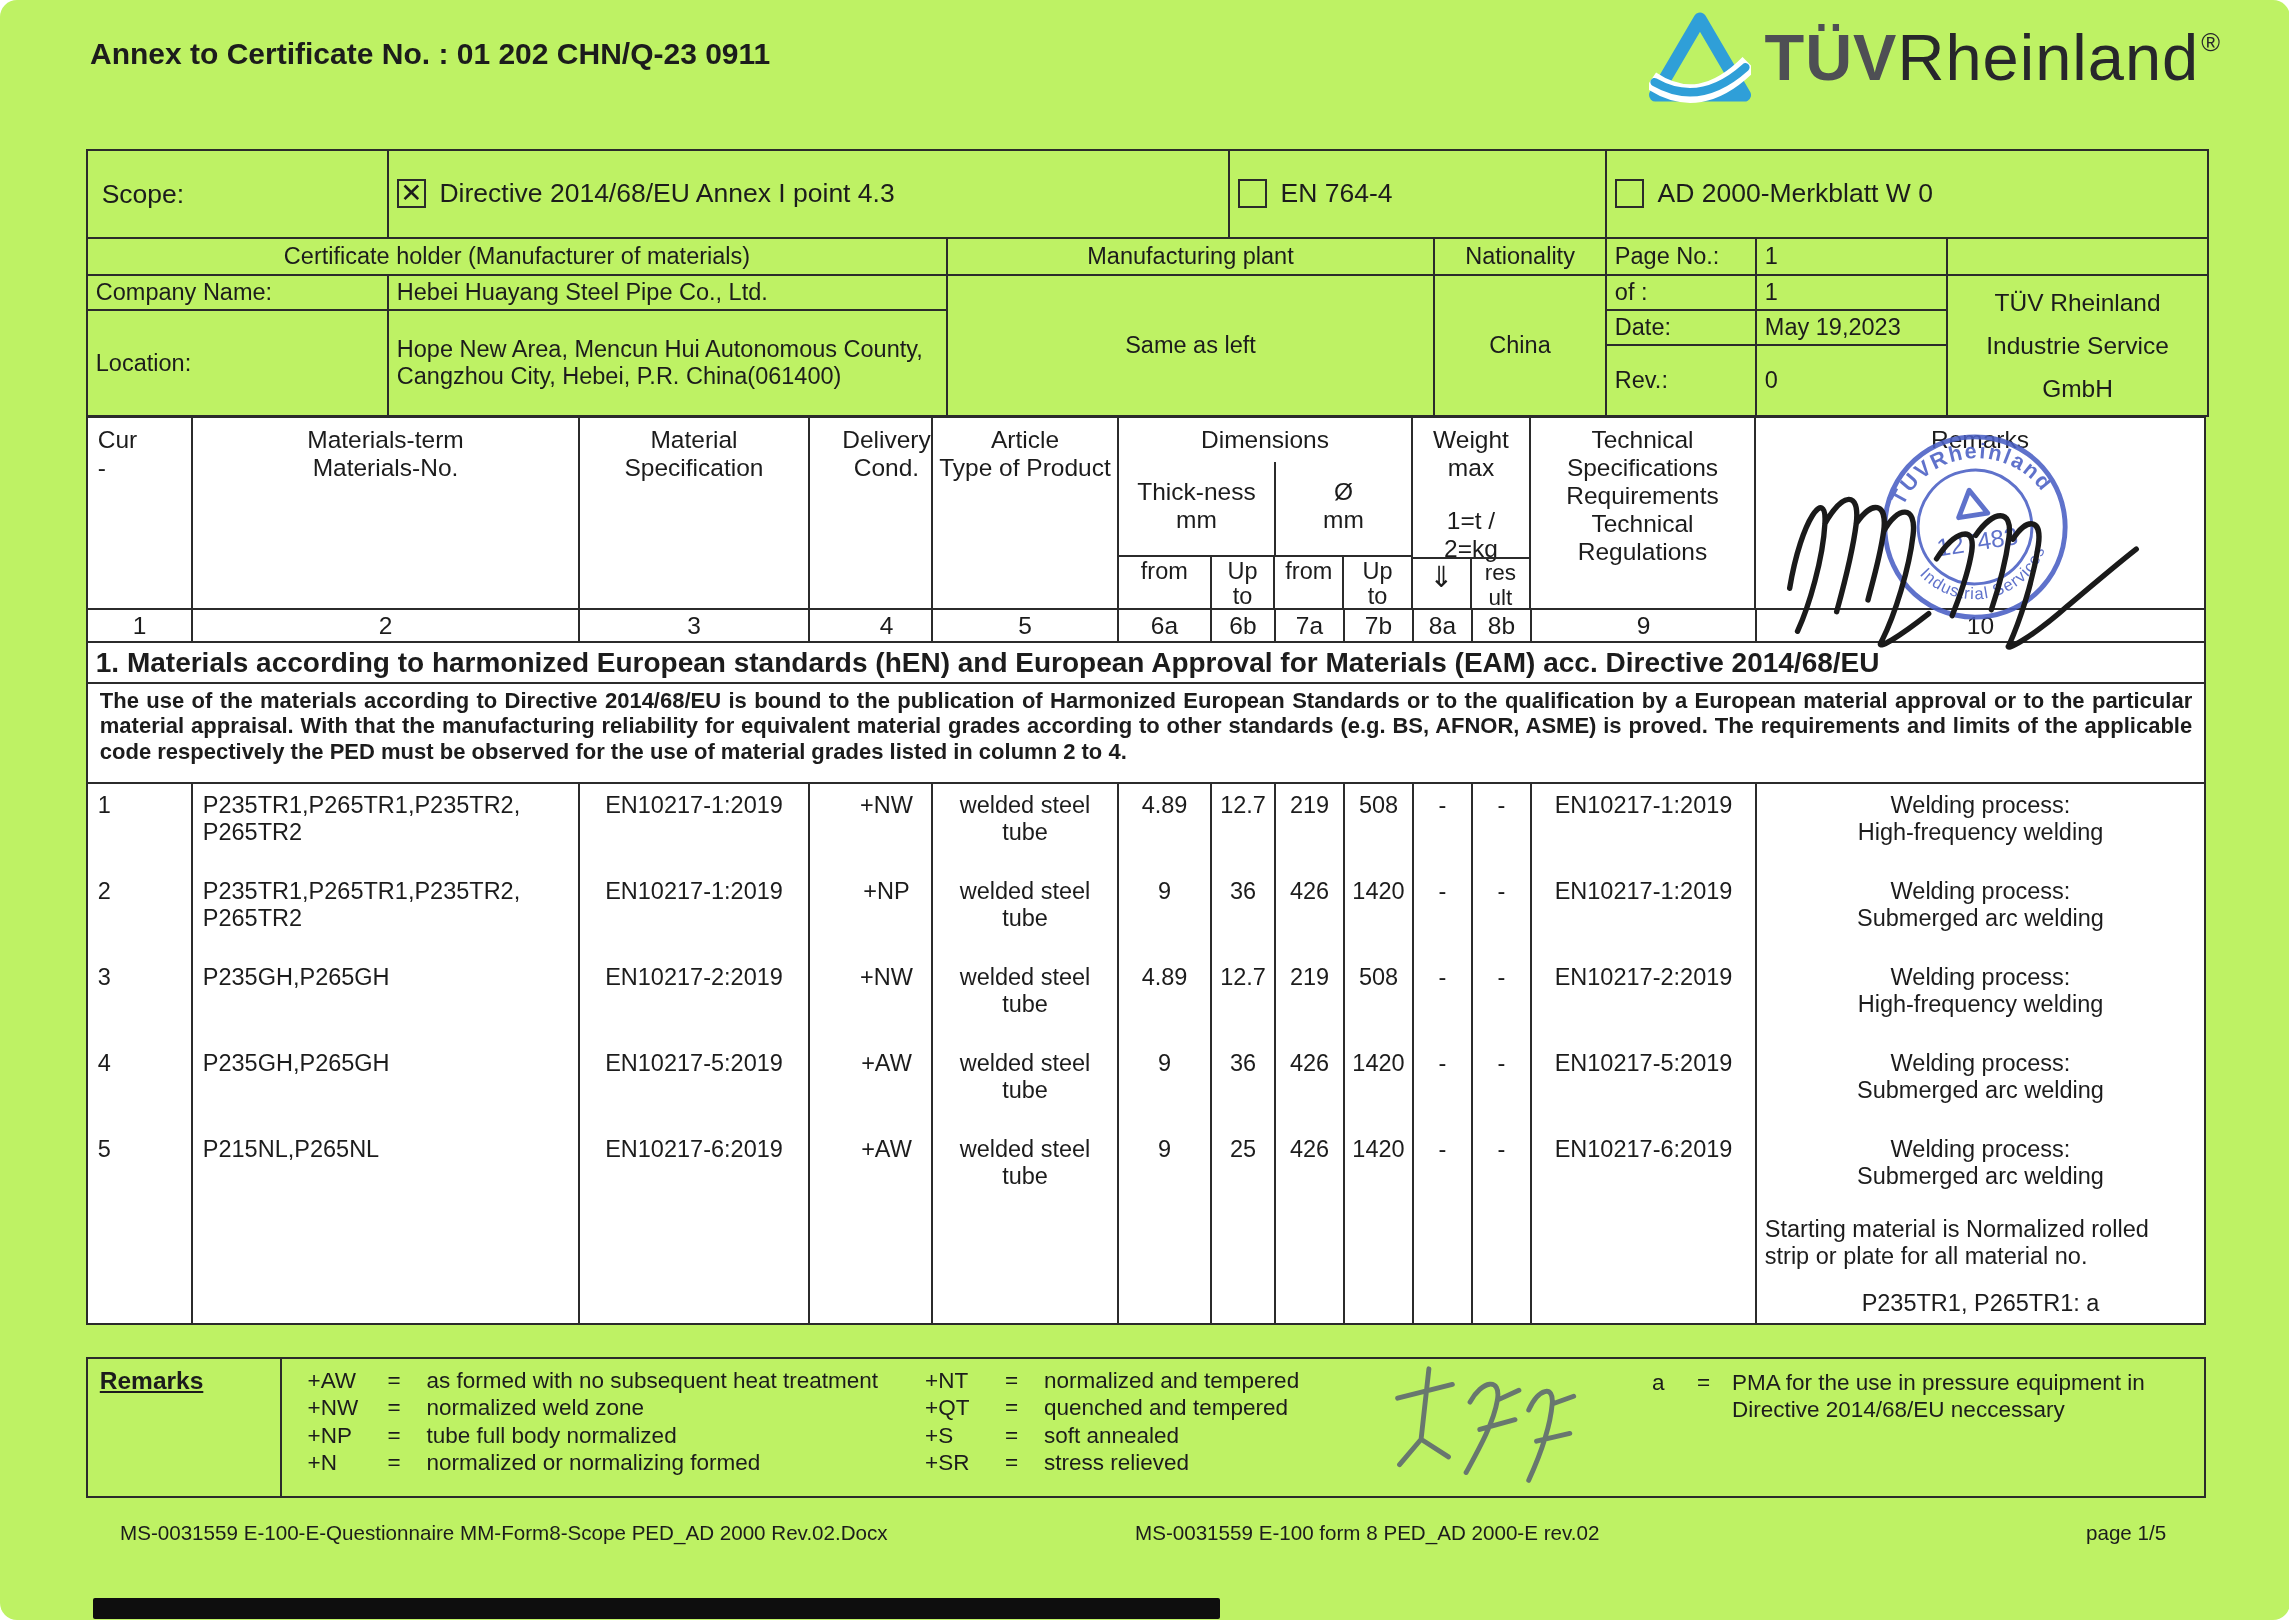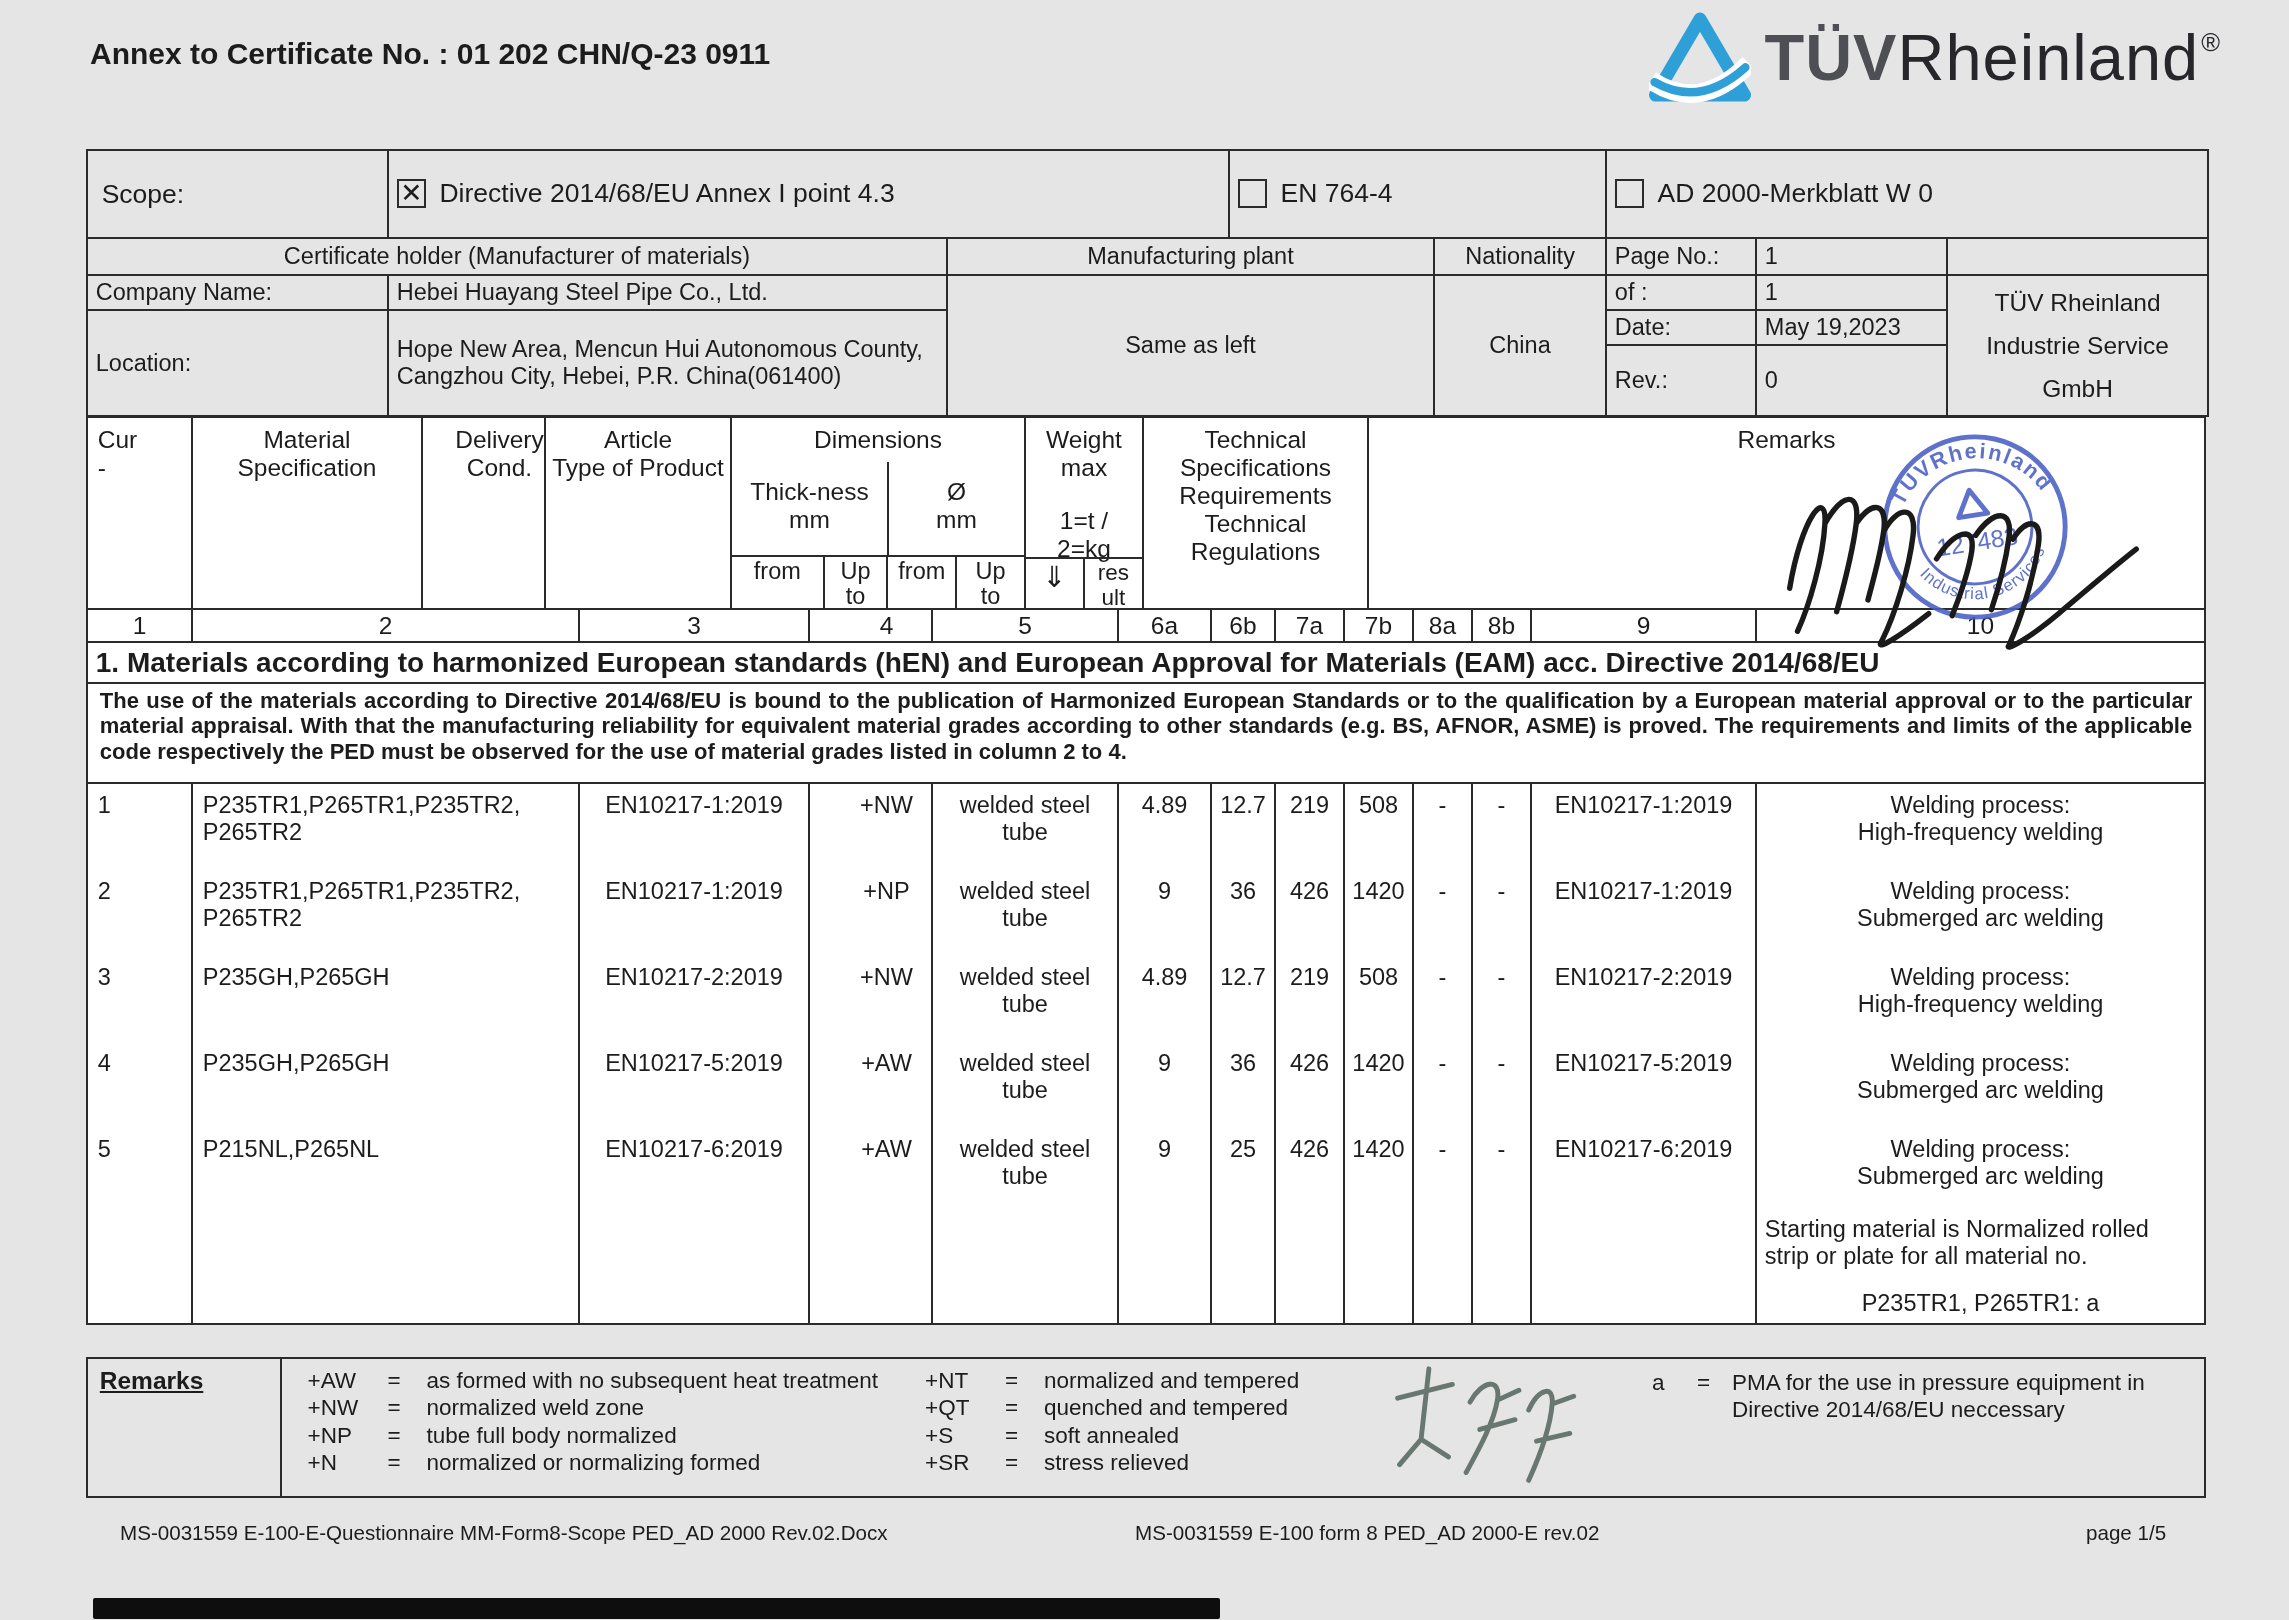--- a/index.html
+++ b/index.html
@@ -1,19 +1,19 @@
 <!DOCTYPE html>
 <html><head>
 <meta charset="utf-8">
 <style>
   :root{ --ln:#2b2b2b; --tx:#1c1c1c; }
   *{box-sizing:border-box; margin:0; padding:0;}
   html,body{background:#ffffff;}
   body{font-family:"Liberation Sans","DejaVu Sans",sans-serif; color:var(--tx);}
-  .page{position:relative; width:2290px; height:1620px; background:#e5e5e5; overflow:hidden;}
+  .page{position:relative; width:2290px; height:1620px; background:#bef264; overflow:hidden;border-radius:17px;}
 
   
   .doc-title{position:absolute; left:90px; top:37px; font-size:30px; font-weight:bold;}
   .logo{position:absolute; top:9.8px; right:69px; display:flex; align-items:center;}
   .logo svg{display:block;}
   .logo-text{font-size:65px; letter-spacing:1px; margin-left:13.7px; display:flex; align-items:baseline;}
   .logo-text .tuv{font-weight:bold; color:#4e4f54;}
   .logo-text .rhein{color:#27272b;}
   .logo-text .reg{font-size:25.5px; color:#27272b; position:relative; top:-29px; margin-left:2px;}
 
@@ -179,20 +179,22 @@
       <td class="vt">0</td>
     </tr>
   </tbody>
     </table>
 
   <div class="mtable">
 
     <div class="hb">
       <div class="hc cw1 cur ml">Cur
 -</div>
+      <div class="hc cw2 ml">Materials-term
+Materials-No.</div>
       <div class="hc cw3 ml">Material
 Specification</div>
       <div class="hc cw4 ml">Delivery
 Cond.</div>
       <div class="hc cw5 ml">Article
 Type of Product</div>
       <div class="grp grp-dims">
         <div class="dims-label">Dimensions</div>
         <div class="dims-mid">
           <div class="thick ml">Thick-ness

